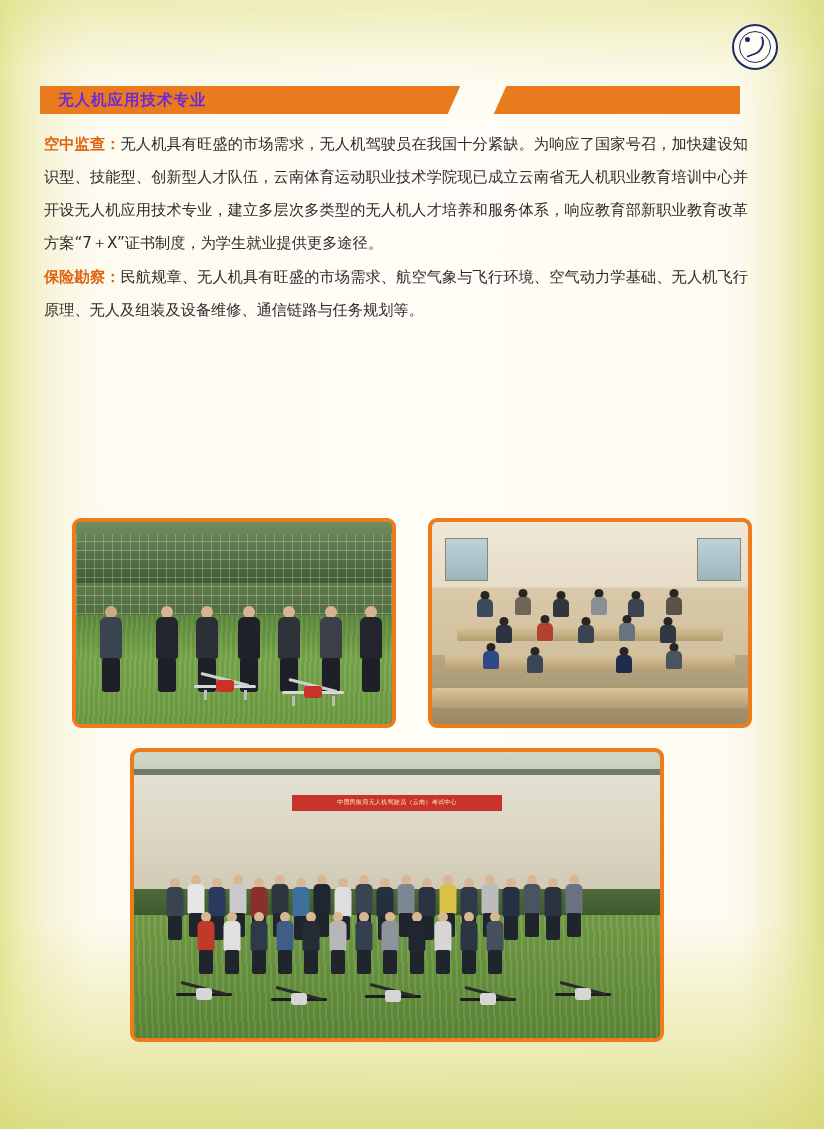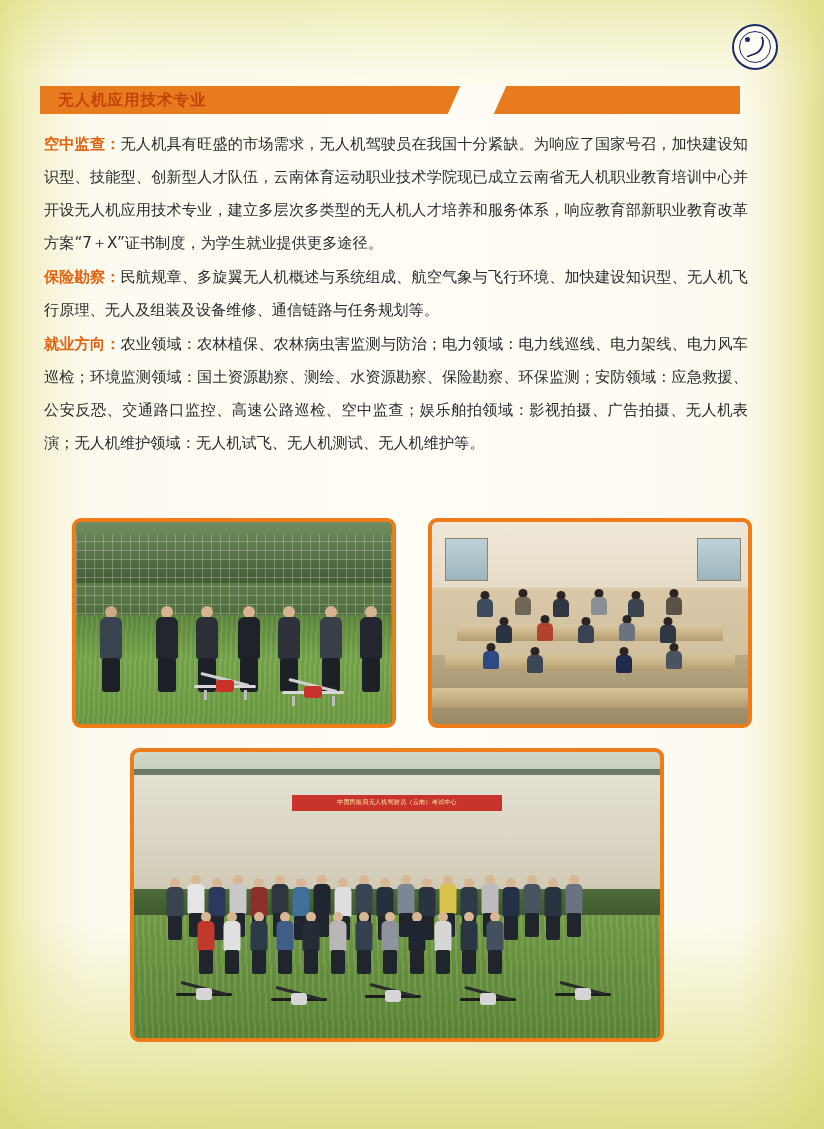--- a/index.html
+++ b/index.html
@@ -129,21 +129,21 @@
     width: 10px;
     height: 28px;
     background: #fffdf3;
     transform: skewX(-24deg);
   }
   .title-text {
     position: absolute;
     left: 18px;
     top: 0;
     line-height: 28px;
-    color: #c2410c;
+    color: #6d28d9;
     font-size: 15.5px;
     font-weight: 700;
     letter-spacing: 1px;
     font-family: "DejaVu Sans", "Liberation Sans", sans-serif;
   }
 
   
   .content {
     position: absolute;
     left: 44px;
@@ -325,24 +325,21 @@
   <div class="notch"></div>
   <div class="notch2"></div>
   <div class="title-text">无人机应用技术专业</div>
 </div>
 
 <div class="content">
   <p class="para">
     <span class="lbl">空中监查：</span><span>无人机具有旺盛的市场需求，无人机驾驶员在我国十分紧缺。为响应了国家号召，加快建设知识型、技能型、创新型人才队伍，云南体育运动职业技术学院现已成立云南省无人机职业教育培训中心并开设无人机应用技术专业，建立多层次多类型的无人机人才培养和服务体系，响应教育部新职业教育改革方案“7＋X”证书制度，为学生就业提供更多途径。</span>
   </p>
   <p class="para">
-    <span class="lbl">保险勘察：</span><span>民航规章、多旋翼无人机概述与系统组成、航空气象与飞行环境、加快建设知识型、无人机飞行原理、无人及组装及设备维修、通信链路与任务规划等。</span>
-  </p>
-  <p class="para">
-    <span class="lbl">就业方向：</span><span>农业领域：农林植保、农林病虫害监测与防治；电力领域：电力线巡线、电力架线、电力风车巡检；环境监测领域：国土资源勘察、测绘、水资源勘察、保险勘察、环保监测；安防领域：应急救援、公安反恐、交通路口监控、高速公路巡检、空中监查；娱乐舶拍领域：影视拍摄、广告拍摄、无人机表演；无人机维护领域：无人机试飞、无人机测试、无人机维护等。</span>
+    <span class="lbl">保险勘察：</span><span>民航规章、无人机具有旺盛的市场需求、航空气象与飞行环境、空气动力学基础、无人机飞行原理、无人及组装及设备维修、通信链路与任务规划等。</span>
   </p>
 </div>
 
 <div class="photo" id="photo-field">
   <div class="ph-inner">
     <div class="field-sky"></div>
     <div class="field-trees"></div>
     <div class="field-fence"></div>
     <div class="field-grass"></div>
     <div class="person" style="left:22px;">

